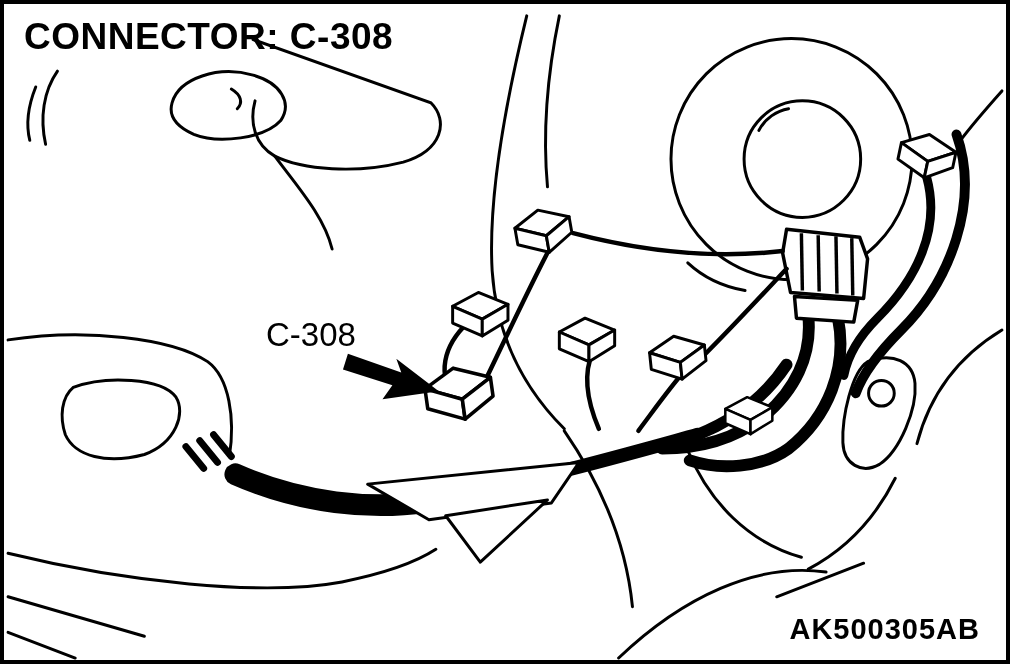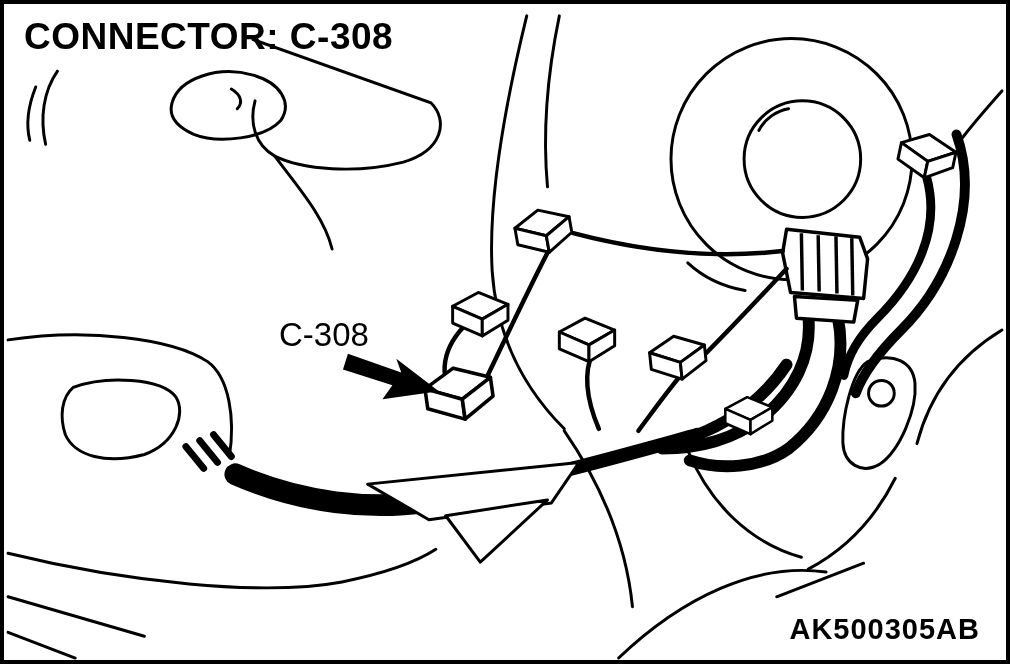--- a/index.html
+++ b/index.html
@@ -12,21 +12,21 @@
     overflow:hidden;
     font-family:"Liberation Sans", sans-serif;
   }
   .figure svg{position:absolute;left:0;top:0;width:100%;height:100%;z-index:1;}
   .fig-title{
     position:absolute;left:20px;top:12px;z-index:2;
     font-size:37px;font-weight:bold;color:#000;letter-spacing:0.5px;
     white-space:nowrap;
   }
   .callout-label{
-    position:absolute;left:275px;top:312px;z-index:2;
+    position:absolute;left:262px;top:312px;z-index:2;
     font-size:33px;font-weight:normal;color:#000;
     white-space:nowrap;
   }
   .fig-code{
     position:absolute;right:26px;bottom:14px;z-index:2;
     font-size:29px;font-weight:bold;color:#000;letter-spacing:1px;
     white-space:nowrap;
   }
 </style>
 </head>

